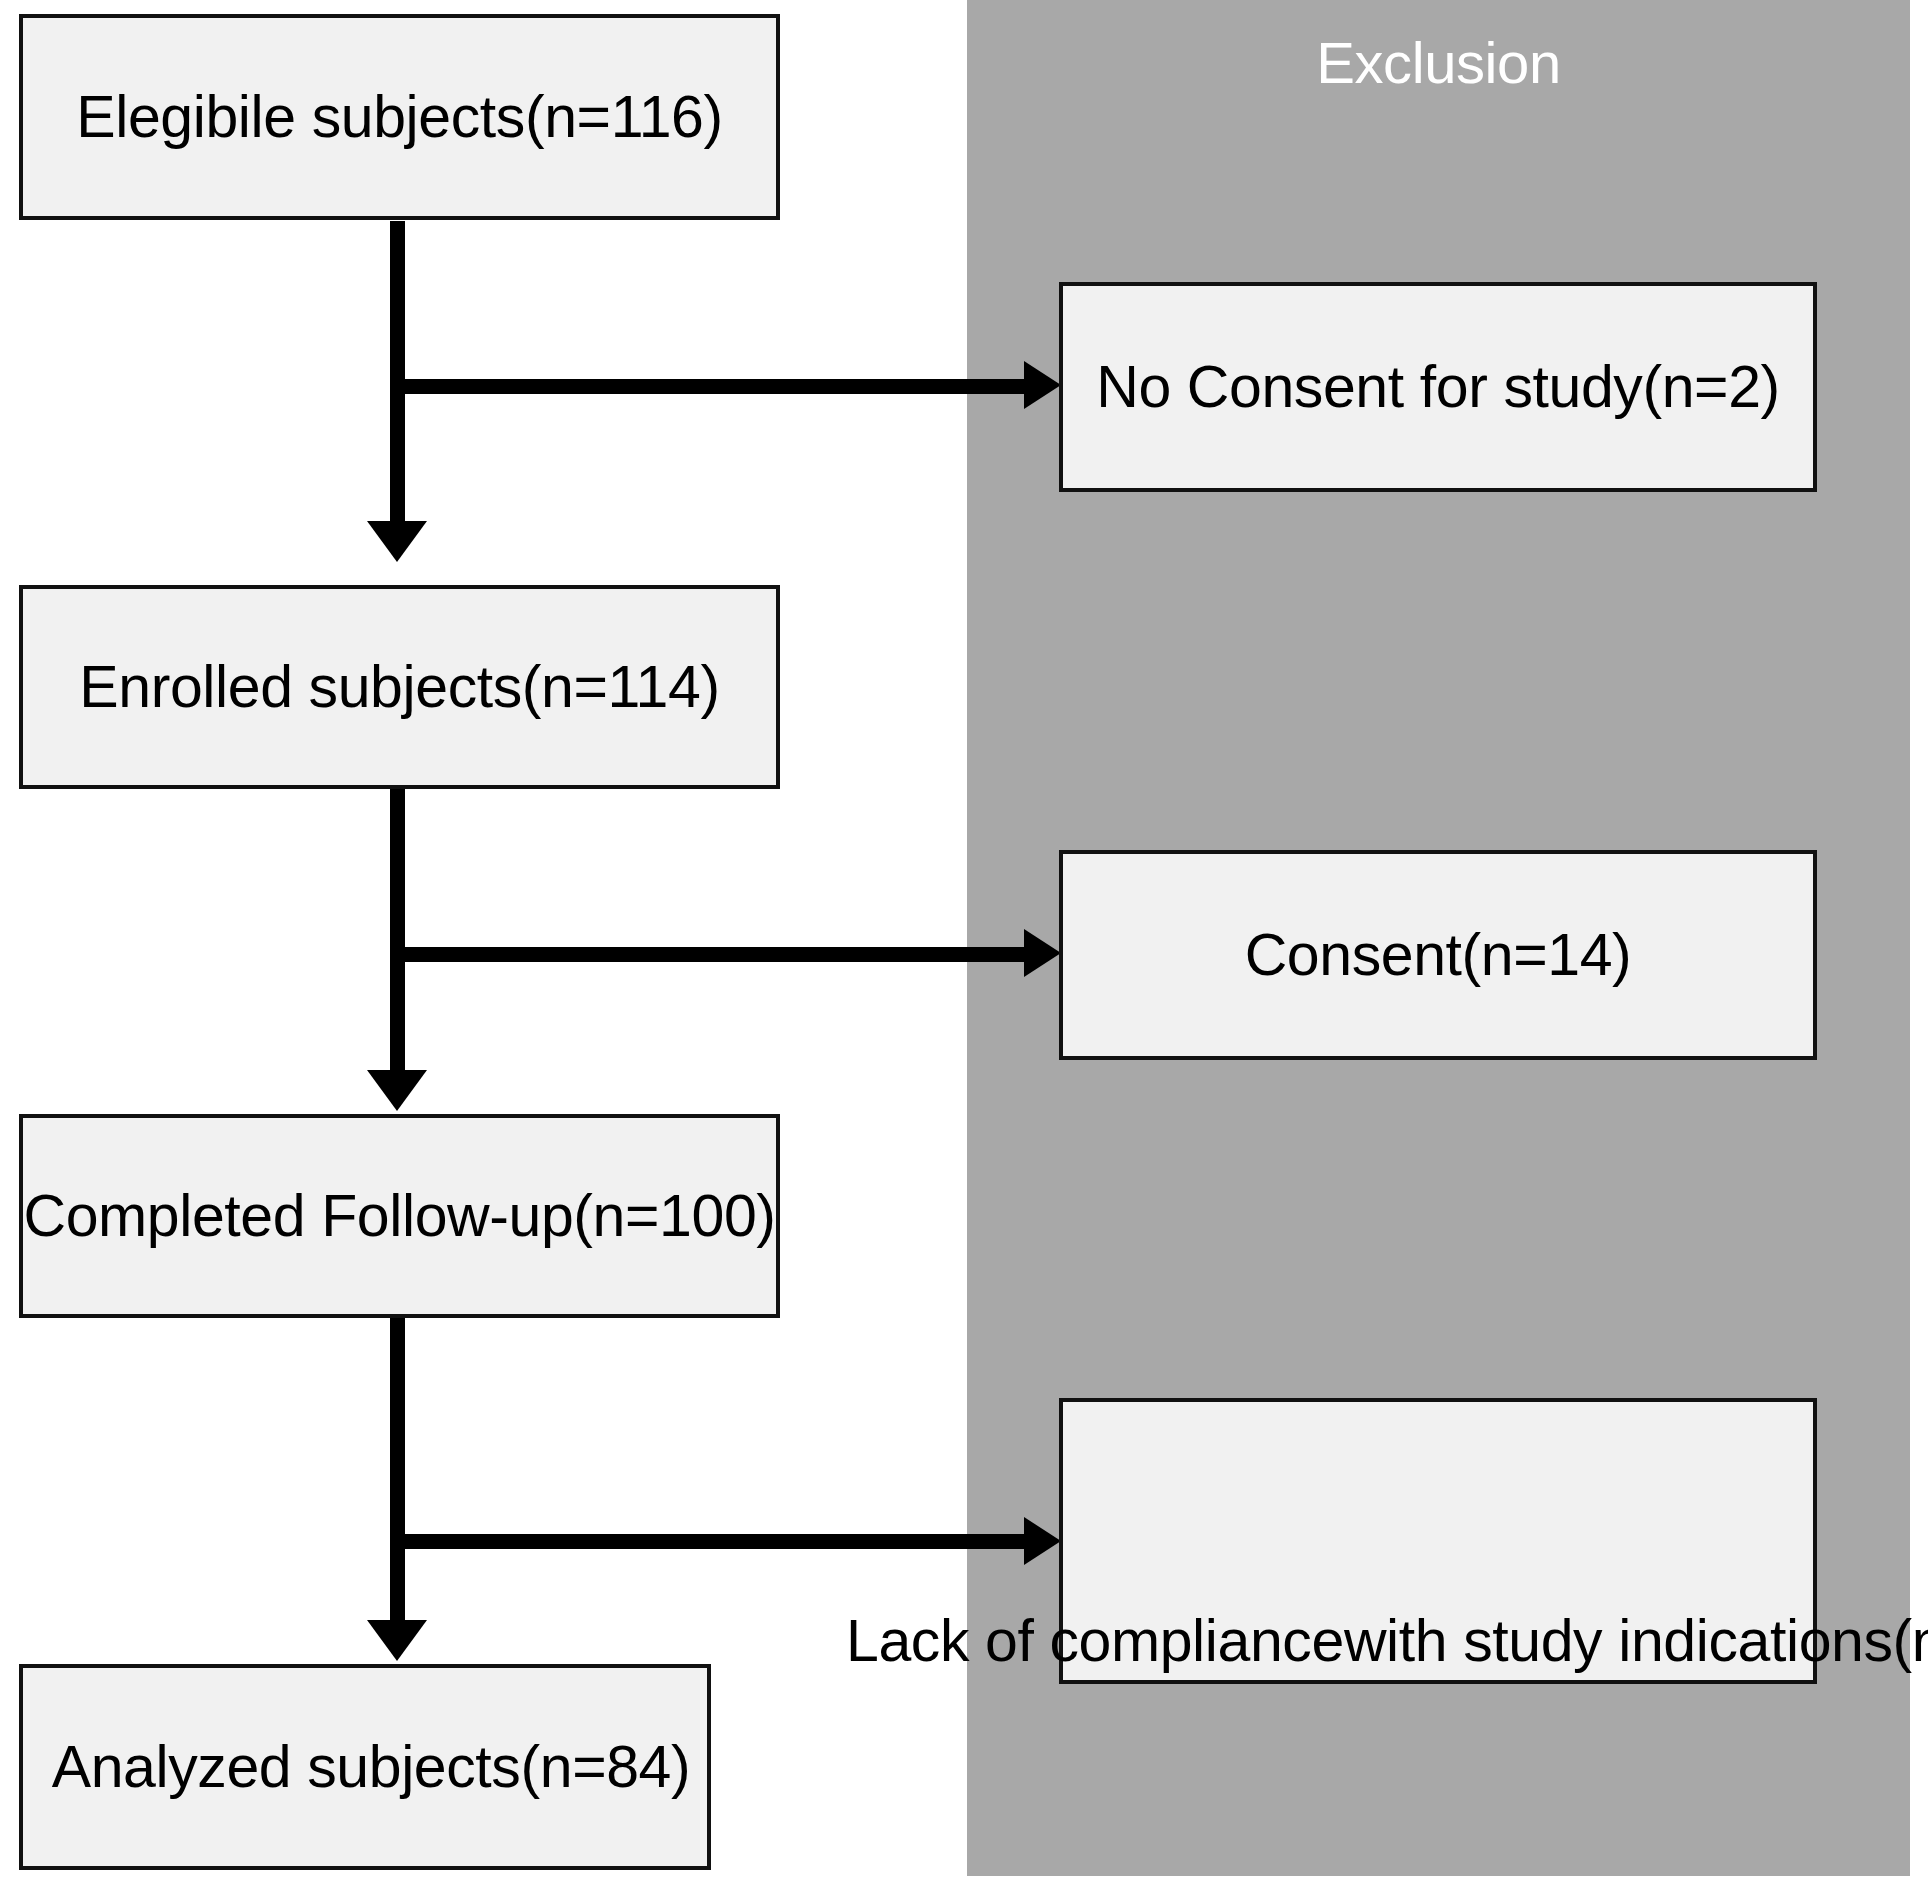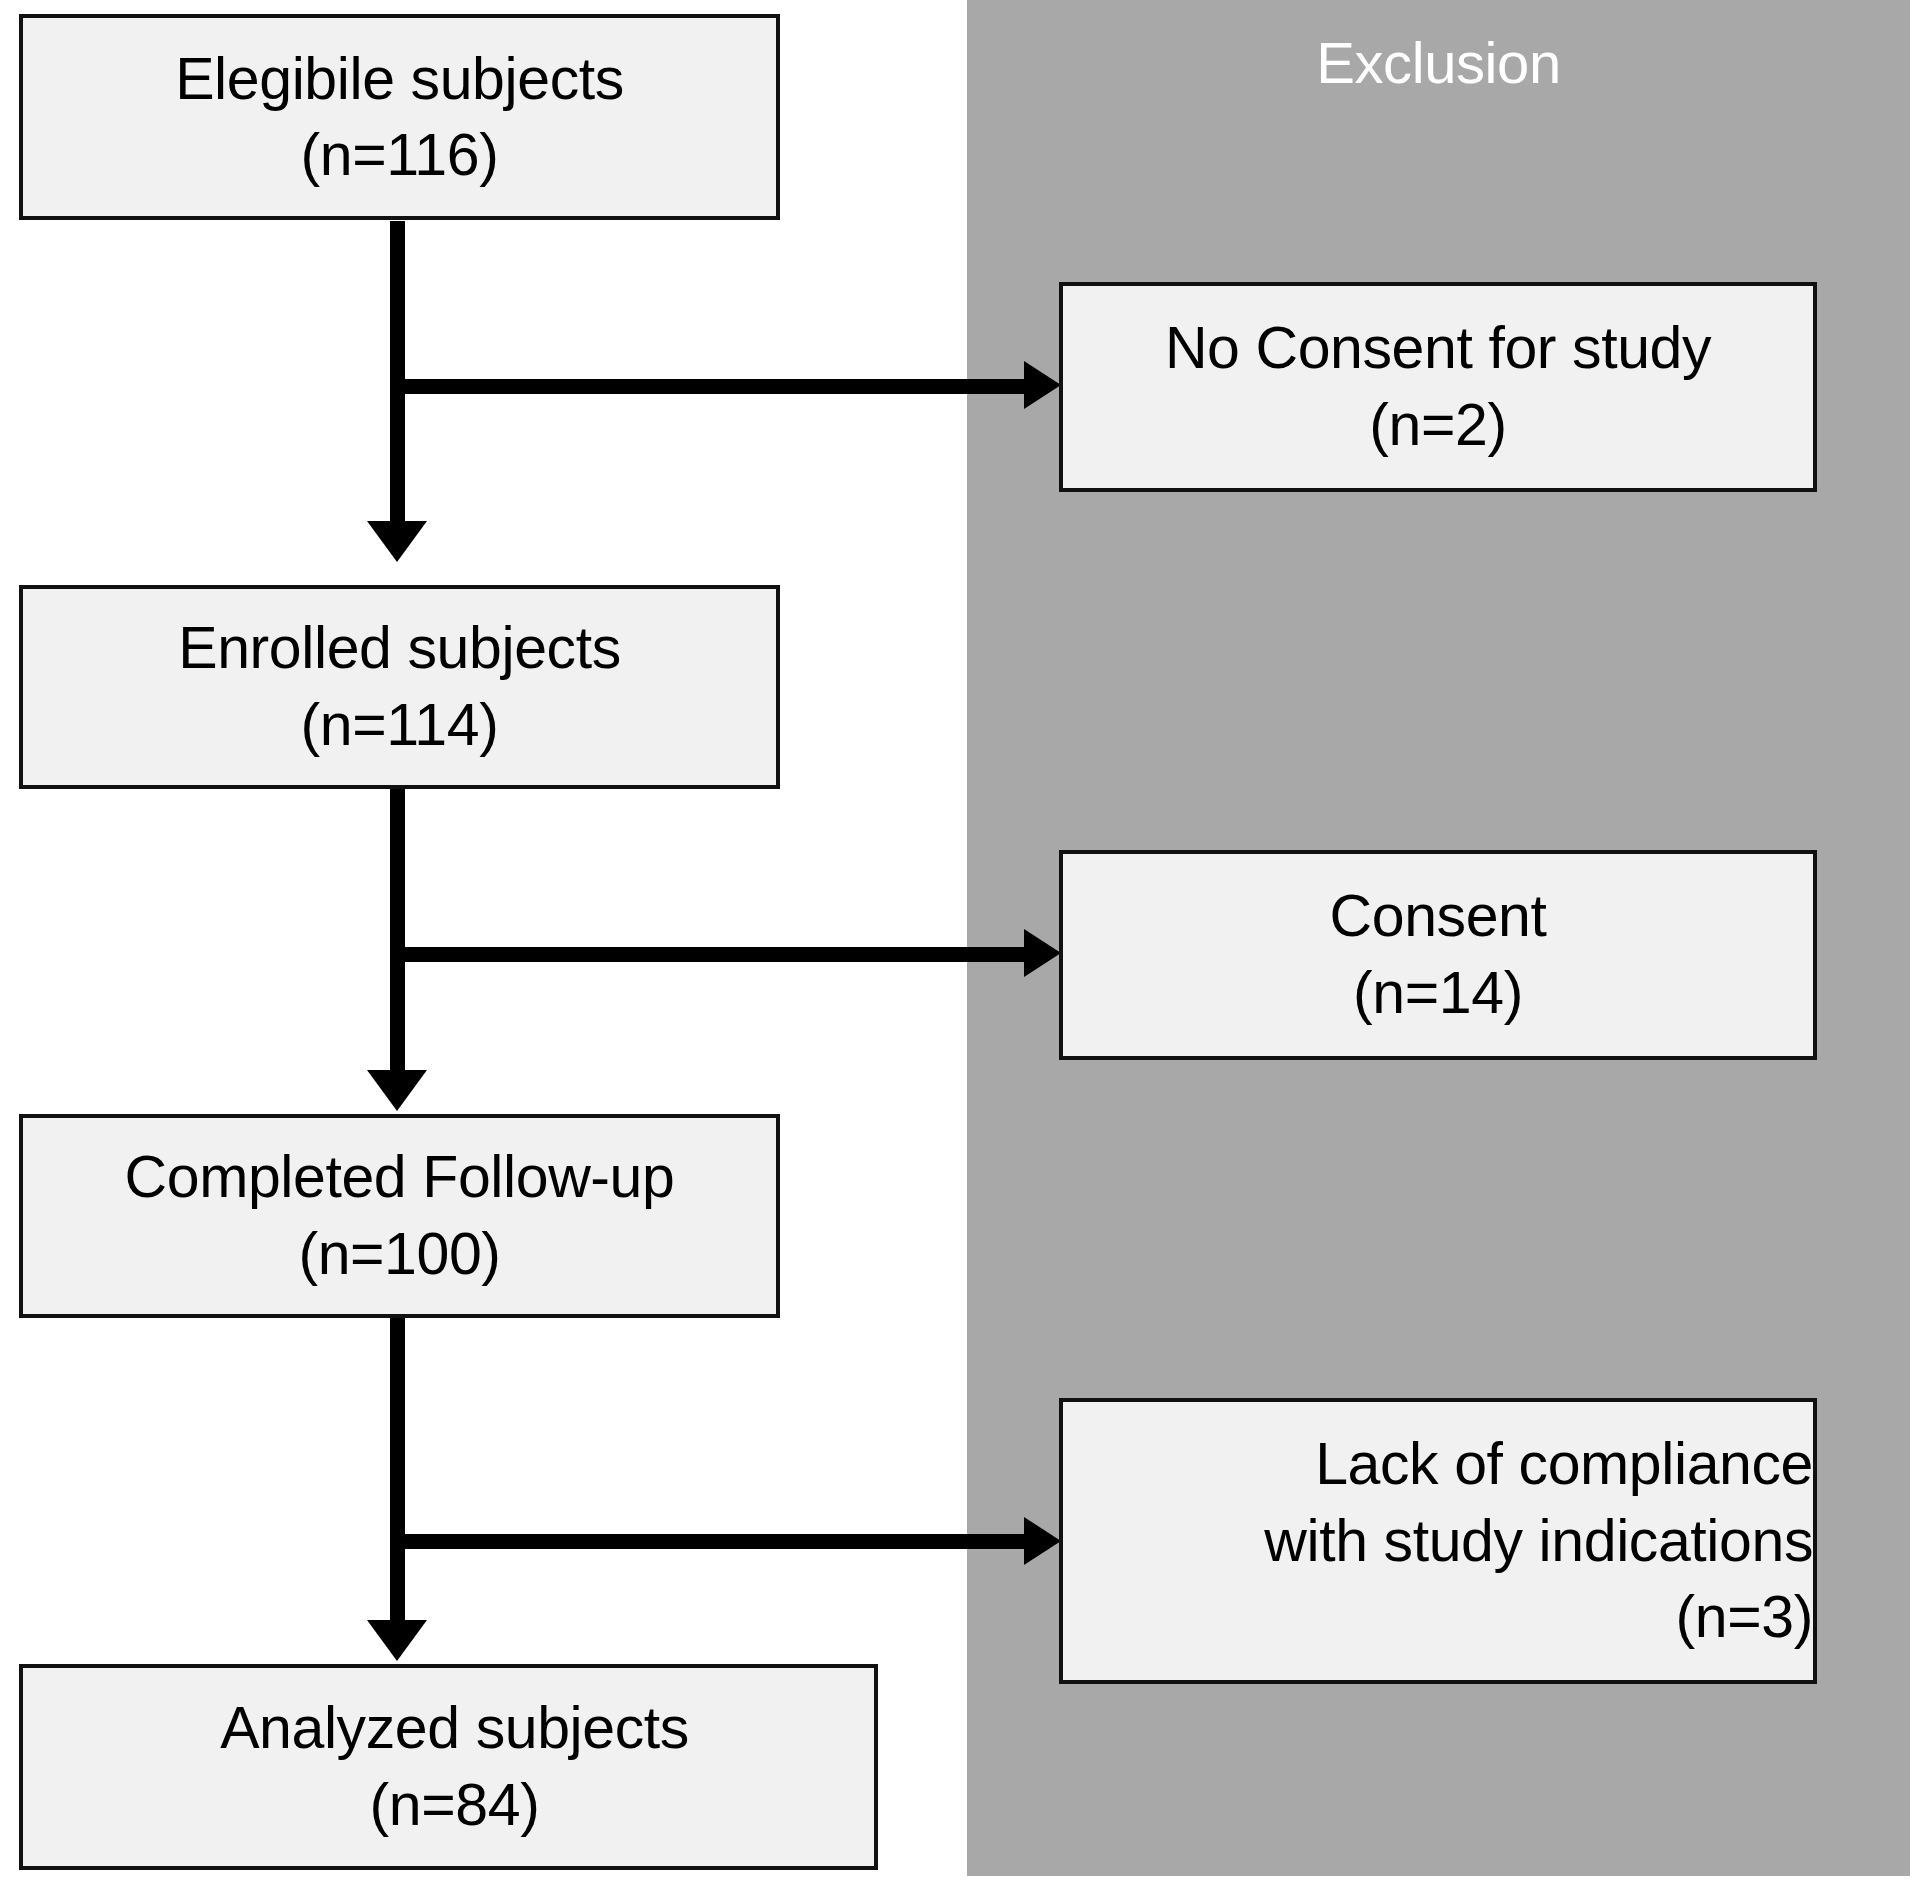--- a/index.html
+++ b/index.html
@@ -39,36 +39,36 @@
     white-space: nowrap;
   }
 
   
   .flow-box {
     position: absolute;
     box-sizing: border-box;
     background: #f1f1f1;
     border: 4.8px solid #111111;
     display: flex;
-    flex-direction: column;
+    flex-direction: row;
     align-items: center;
     justify-content: center;
     text-align: center;
     color: #000000;
     font-size: 59px;
     line-height: 1.30;
     letter-spacing: -0.4px;
   }
   .flow-box .line { display: block; white-space: nowrap; }
 
   
   .box-eligible   { left: 19px;  top: 14.3px;   width: 761px; height: 206px; }
   .box-enrolled   { left: 19px;  top: 565px;  width: 761px; height: 204px; margin-top: 20px; }
   .box-completed  { left: 19px;  top: 1114px; width: 761px; height: 204px; }
-  .box-analyzed   { left: 19px;  top: 1664px; width: 859px; height: 206px; padding-left: 12px; }
+  .box-analyzed   { left: 19px;  top: 1664px; width: 692px; height: 206px; padding-left: 12px; }
 
   
   .box-noconsent  { left: 1059px; top: 282px;  width: 758px; height: 210px; }
   .box-dropout    { left: 1059px; top: 850px; width: 758px; height: 210px; }
   .box-compliance { left: 1059px; top: 1398px; width: 758px; height: 286px; align-items: flex-end; }
 
   
   .vline {
     position: absolute;
     left: 390px;

